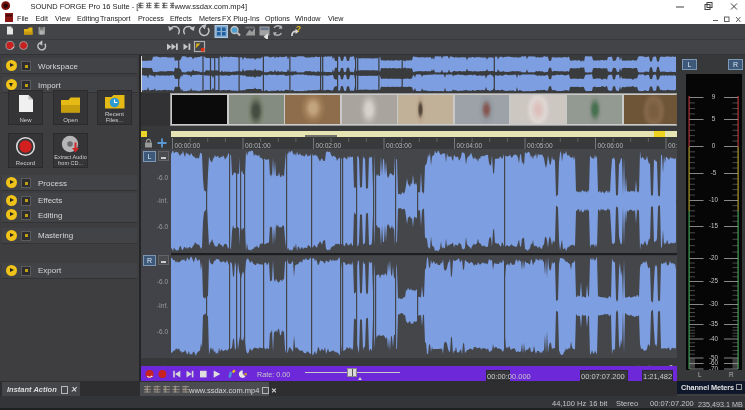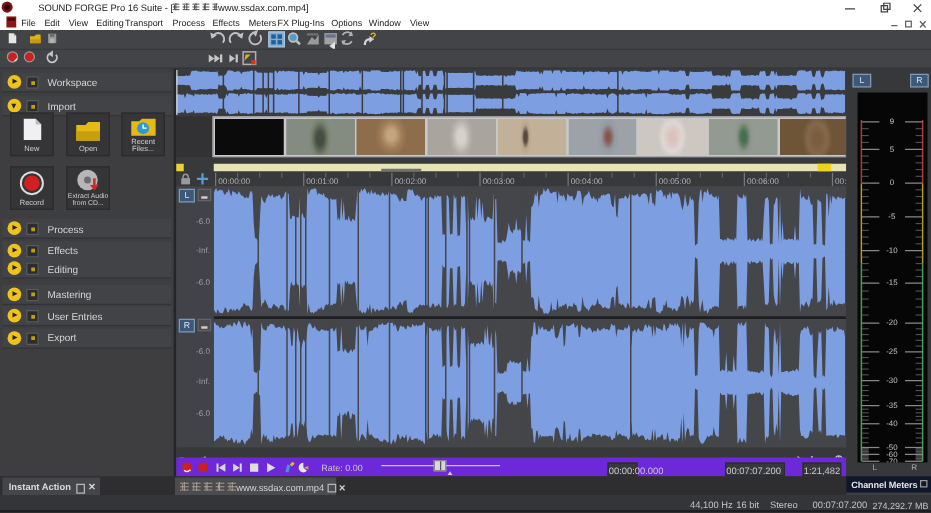--- a/index.html
+++ b/index.html
@@ -194,27 +194,20 @@
         <span class="hico"></span>
         <span class="htxt">Editing</span>
       </div>
       <div class="hdr" style="top:172.5px;">
         <span class="ycirc">
           <span class="tri"></span>
         </span>
         <span class="hico"></span>
         <span class="htxt">Mastering</span>
       </div>
-      <div class="hdr" style="top:190px;">
-        <span class="ycirc">
-          <span class="tri"></span>
-        </span>
-        <span class="hico"></span>
-        <span class="htxt">User Entries</span>
-      </div>
       <div class="hdr" style="top:207.5px;">
         <span class="ycirc">
           <span class="tri"></span>
         </span>
         <span class="hico"></span>
         <span class="htxt">Export</span>
       </div>
  <div class="tile" style="left:8px;top:35px;">
   <svg width="16" height="19" style="margin-top:3px">
           <path d="M1 1 h9.5 l4.5 4.5 v12.5 h-14 z" fill="#f0f0f0"></path>
@@ -420,21 +413,21 @@
  <div style="position:absolute;left:164px;top:5.5px;width:95px;height:1.5px;background:#c8c8c8;"></div>
  <div style="position:absolute;left:206px;top:1.5px;width:10px;height:9.5px;background:#d8d8d8;border:1px solid #888;"></div>
  <div style="position:absolute;left:210.5px;top:2.5px;width:1.6px;height:7.5px;background:#555;"></div>
  <div style="position:absolute;left:217px;top:10.5px;width:0;height:0;border-bottom:3px solid #ccc;border-left:2.5px solid transparent;border-right:2.5px solid transparent;"></div>
  <div class="timebox" style="left:345px;width:24px;">00:00:00.000</div>
  <div class="timebox" style="left:439px;width:48px;">00:07:07.200</div>
  <div class="timebox" style="left:501px;width:31px;">1:21,482</div>
 </div>
 
 <div class="abs" id="tabrow">
- <div style="position:absolute;left:2px;top:1px;width:78px;height:14px;background:#45464a;color:#dcdcdc;font-size:7.5px;font-weight:bold;padding:2.5px 0 0 5px;">Instant Action&nbsp; <span style="font-weight:normal;border:1px solid #b8b8b8;font-size:5px;padding:0 2px;">&nbsp;</span> <b style="font-size:7.5px">✕</b></div>
+ <div style="position:absolute;left:2px;top:1px;width:78px;height:14px;background:#45464a;color:#dcdcdc;font-size:7.5px;font-weight:bold;padding:2.5px 0 0 5px;font-style:italic;">Instant Action&nbsp; <span style="font-weight:normal;border:1px solid #b8b8b8;font-size:5px;padding:0 2px;">&nbsp;</span> <b style="font-size:7.5px">✕</b></div>
  <div style="position:absolute;left:140px;top:1px;width:129px;height:14px;background:#4b4c4f;color:#d4d4d4;font-size:7.5px;padding:2.5px 0 0 4px;white-space:nowrap;"><svg width="45" height="9" style="vertical-align:-1.5px">
           <line x1="0.0" y1="1.6" x2="7.0" y2="1.6" stroke="#b3a697" stroke-width="0.7"></line>
           <line x1="0.0" y1="4.4" x2="7.0" y2="4.4" stroke="#b3a697" stroke-width="0.7"></line>
           <line x1="0.0" y1="7.0" x2="7.0" y2="7.0" stroke="#b3a697" stroke-width="0.7"></line>
           <line x1="3.5" y1="0.6" x2="3.5" y2="7.6" stroke="#b3a697" stroke-width="0.7"></line>
           <line x1="2.1" y1="2.4" x2="2.1" y2="6.4" stroke="#b3a697" stroke-width="0.7"></line>
           <line x1="9.5" y1="1.6" x2="16.5" y2="1.6" stroke="#b3a697" stroke-width="0.7"></line>
           <line x1="9.5" y1="4.4" x2="16.5" y2="4.4" stroke="#b3a697" stroke-width="0.7"></line>
           <line x1="9.5" y1="7.0" x2="16.5" y2="7.0" stroke="#b3a697" stroke-width="0.7"></line>
           <line x1="13.3" y1="0.6" x2="13.3" y2="7.6" stroke="#b3a697" stroke-width="0.7"></line>
@@ -618,16 +611,16 @@
 <div class="abs" id="cmbar">
       <span style="position:absolute;left:4px;top:2px;font-size:7.3px;font-weight:bold;color:#e2e2e2;letter-spacing:-0.1px;">Channel Meters</span>
       <span style="position:absolute;right:3px;top:2.5px;width:6px;height:6px;border:1px solid #999;"></span>
     </div>
 
 <div class="abs" id="status">
  <span class="abs" style="left:552px;top:3px;font-size:7.5px;color:#c4c4c4;">44,100 Hz</span>
  <span class="abs" style="left:589px;top:3px;font-size:7.5px;color:#c4c4c4;">16 bit</span>
  <span class="abs" style="left:616px;top:3px;font-size:7.5px;color:#c4c4c4;">Stereo</span>
  <span class="abs" style="left:650px;top:3px;font-size:7.5px;color:#c4c4c4;">00:07:07.200</span>
- <span class="abs" style="left:698px;top:3.5px;font-size:7.2px;color:#c4c4c4;">274,292.7 MB</span>
+ <span class="abs" style="left:698px;top:3.5px;font-size:7.2px;color:#c4c4c4;">235,493.1 MB</span>
 </div>
 <div class="abs" id="botedge"></div>
 
 </div>
 </body></html>

